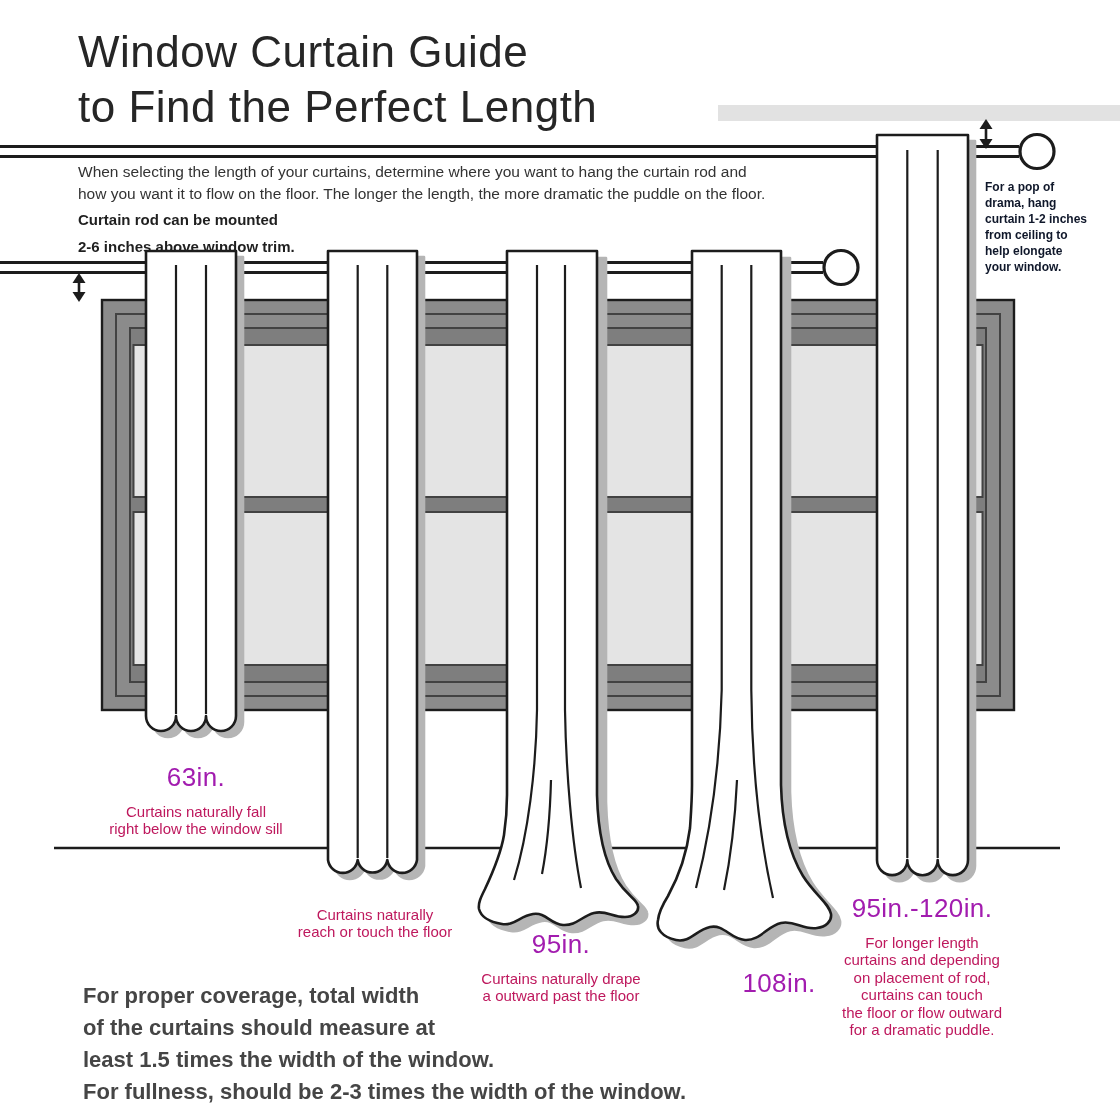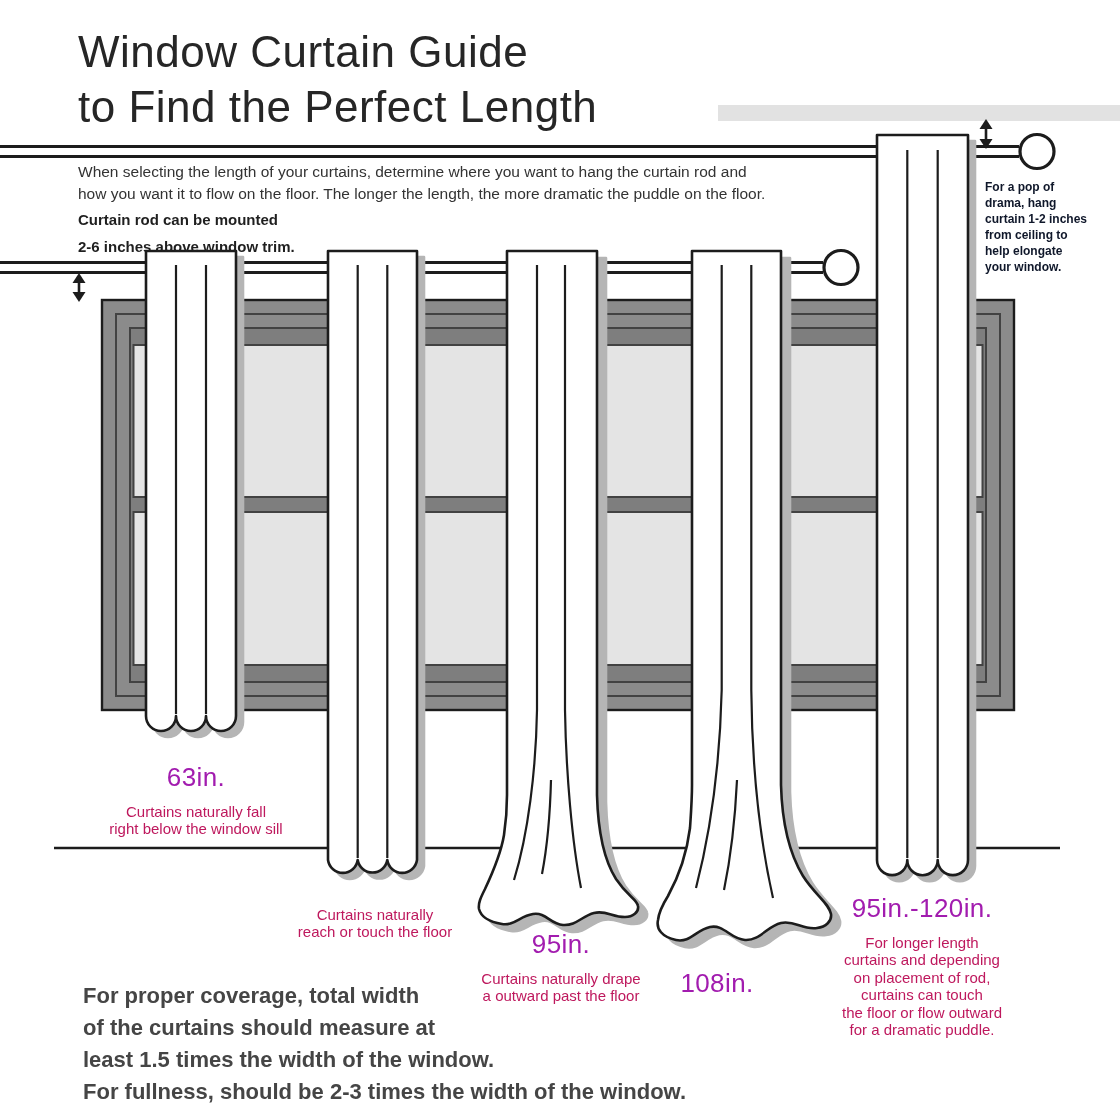--- a/index.html
+++ b/index.html
@@ -138,21 +138,21 @@
     <div class="desc pre">Curtains naturally
 reach or touch the floor</div>
   </div>
 
   <div class="txt center" style="left:561px;top:929px;">
     <div class="num">95in.</div>
     <div class="desc pre">Curtains naturally drape
 a outward past the floor</div>
   </div>
 
-  <div class="txt center" style="left:717px;top:968px;text-align:center;">
+  <div class="txt center" style="left:779px;top:968px;text-align:center;">
     <div class="num">108in.</div>
   </div>
 
   <div class="txt center" style="left:922px;top:893px;">
     <div class="num">95in.-120in.</div>
     <div class="desc pre">For longer length
 curtains and depending
 on placement of rod,
 curtains can touch
 the floor or flow outward

